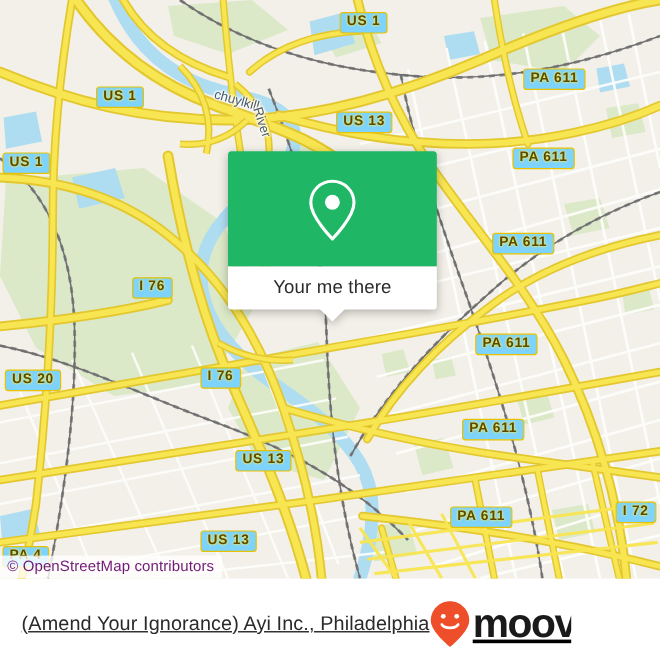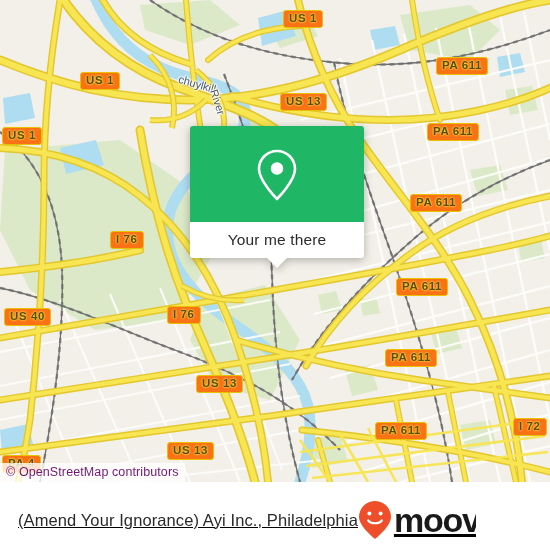--- a/index.html
+++ b/index.html
@@ -35,21 +35,21 @@
     color: #701a75;
     background: rgba(255,255,255,0.80);
     letter-spacing: 0.1px;
     white-space: nowrap;
     line-height: 16px;
   }
 
   
   .shield {
     position: absolute;
-    background: #f97316;
+    background: #7dd3fc;
     border: 1.6px solid #E8C200;
     border-radius: 3px;
     color: #5a4a00;
     font-size: 11.5px;
     font-weight: bold;
     letter-spacing: 0.6px;
     padding: 1px 5px 2px 5px;
     line-height: 13px;
     white-space: nowrap;
     text-shadow: 0 0 2px #FCEC4F, 0 0 2px #FCEC4F;
@@ -335,21 +335,21 @@
 
   <div id="shield-layer">
       <div class="shield" style="left: 283px; top: 10px;">US 1</div>
       <div class="shield" style="left: 436px; top: 57px;">PA 611</div>
       <div class="shield" style="left: 80px; top: 72px;">US 1</div>
       <div class="shield" style="left: 280px; top: 93px;">US 13</div>
       <div class="shield" style="left: 427px; top: 123px;">PA 611</div>
       <div class="shield" style="left: 2px; top: 127px;">US 1</div>
       <div class="shield" style="left: 410px; top: 194px;">PA 611</div>
       <div class="shield" style="left: 110px; top: 231px;">I 76</div>
-      <div class="shield" style="left: 4px; top: 308px;">US 40</div>
+      <div class="shield" style="left: 4px; top: 308px;">US 20</div>
       <div class="shield" style="left: 167px; top: 306px;">I 76</div>
       <div class="shield" style="left: 396px; top: 278px;">PA 611</div>
       <div class="shield" style="left: 385px; top: 349px;">PA 611</div>
       <div class="shield" style="left: 196px; top: 375px;">US 13</div>
       <div class="shield" style="left: 513px; top: 418px;">I 72</div>
       <div class="shield" style="left: 375px; top: 422px;">PA 611</div>
       <div class="shield" style="left: 167px; top: 442px;">US 13</div>
       <div class="shield" style="left: 2px; top: 455px;">PA 4</div>
     </div>
 

